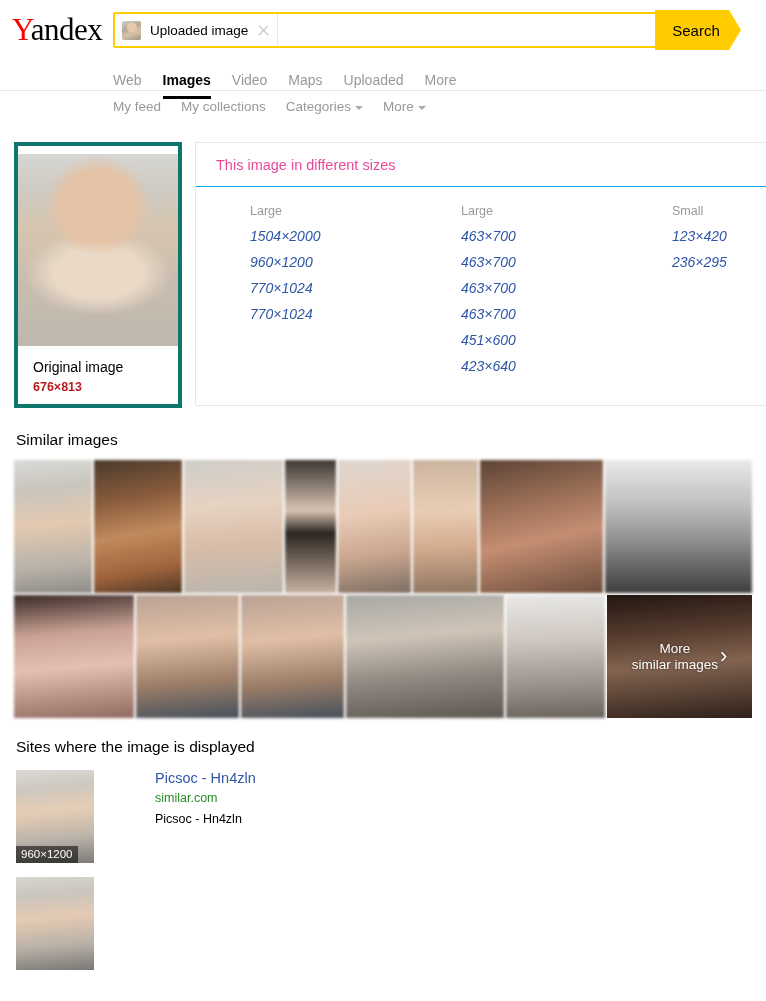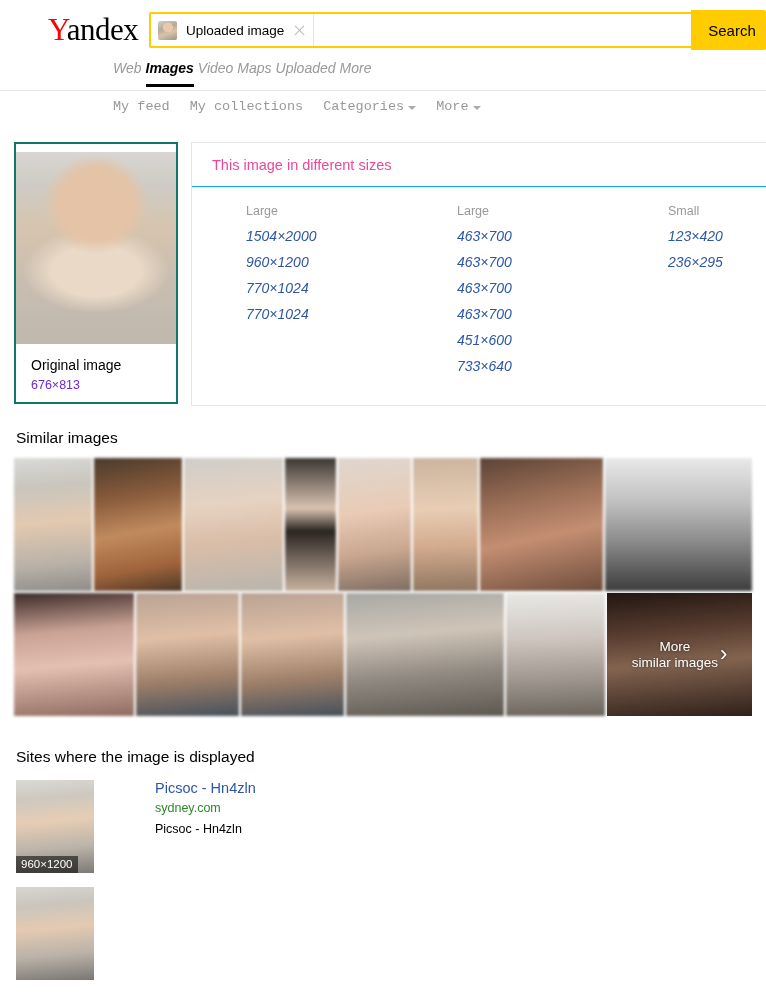--- a/index.html
+++ b/index.html
@@ -3,21 +3,21 @@
 <meta charset="utf-8">
 <style>
   * { box-sizing: border-box; }
   html, body {
     margin: 0; padding: 0;
     width: 766px; height: 1001px;
     background: #ffffff;
     font-family: "Liberation Sans", sans-serif;
     overflow: hidden;
   }
-  .page { position: relative; width: 674px; height: 1001px; background:#fff;padding-left:36px; }
+  .page { position: relative; width: 674px; height: 1001px; background:#fff; }
 
   
   .header { position: relative; height: 56px; }
   .logo {
     position: absolute; left: 12px; top: 14px;
     font-family: "Liberation Serif", serif;
     font-size: 31px; line-height: 31px; font-weight: 400;
     color: #000; letter-spacing: -0.5px;
   }
   .logo .y { color: #ff0000; }
@@ -64,65 +64,65 @@
     font-family: inherit; font-size: 15px; color: #000;
     clip-path: polygon(0 0, 86% 0, 100% 50%, 86% 100%, 0 100%);
     padding-right: 10px;
   }
 
   
   .tabs {
     position: absolute; left: 0; top: 56px; width: 766px; height: 35px;
     border-bottom: 1px solid #e6e6e6;
   }
-  .tabs-inner { position:absolute; left: 113px; top: 0; display: flex; gap: 4px; font-style: italic; }
+  .tabs-inner { position:absolute; left: 113px; top: 12px; display: flex; gap: 21px; }
   .tab {
     position: relative; font-size: 14px; color: #999;
     padding: 4px 0 11px 0; cursor: pointer; white-space: nowrap;
   }
   .tab.active { color: #000; font-weight: bold; }
   .tab.active::after {
     content: ""; position: absolute; left: 0; right: 0; bottom: 0;
     height: 3px; background: #000;
   }
 
   
   .subnav {
     position: absolute; left: 113px; top: 99px;
-    display: flex; gap: 20px; align-items: center; font-family: Liberation Mono, monospace;
+    display: flex; gap: 20px; align-items: center;
   }
   .subnav-item {
     font-size: 13.5px; color: #999; cursor: pointer; white-space: nowrap;
     display: flex; align-items: center; gap: 4px;
   }
   .caret {
     display:inline-block; width:0;height:0;
     border-left:4px solid transparent; border-right:4px solid transparent;
     border-top:4px solid #aaa; margin-top:2px;
   }
 
   
   .content { position: absolute; left: 0; top: 133px; width: 766px; }
 
   .top-row { display: flex; gap: 13px; padding: 9px 14px 0 14px; align-items: flex-start; }
 
   .orig-card {
-    width: 222px; border: 2px solid #0f766e; background:#fff;
+    width: 222px; border: 4px solid #0f766e; background:#fff;
     padding: 8px 0 10px 0;
   }
   .orig-thumb {
     width: 160px; height: 192px; margin: 0 auto; display:block;
     background:
       radial-gradient(ellipse 33% 26% at 50% 27%, #e5c3a6 0 70%, rgba(229,195,166,0) 100%),
       radial-gradient(ellipse 46% 22% at 50% 62%, #e9d9c6 0 60%, rgba(233,217,198,0) 100%),
       linear-gradient(180deg,#d7d6d2 0%,#cfcbc4 18%,#d6c4ae 40%,#c9bdb0 66%,#bfb8ae 100%);
       filter: blur(0.6px);
   }
   .orig-title { font-size: 14px; color:#000; margin: 13px 0 0 15px; }
-  .orig-size  { font-size: 12.5px; color:#6d28d9; margin: 5px 0 0 15px; }
+  .orig-size  { font-size: 12.5px; color:#b91c1c; margin: 5px 0 0 15px; font-weight: bold; }
 
   .sizes-card {
     flex: 1; border: 1px solid #e6e6e6; background:#fff; min-height: 264px;
   }
   .sizes-head {
     padding: 14px 0 13px 20px; font-size: 14.5px; color:#ec4899;
     border-bottom: 1px solid #0ea5e9;
   }
   .sizes-body { display: flex; padding: 17px 0 18px 20px; }
   .sizes-col { width: 177px; margin-left: 34px; }
@@ -153,21 +153,21 @@
     color: #fff; font-size: 13.5px; line-height: 16px; text-align: center;
     text-shadow: 0 0 3px rgba(0,0,0,.55);
     white-space: pre-line;
   }
   .more-chev {
     color:#fff; font-size: 22px; line-height: 1; font-weight: 300;
     text-shadow: 0 0 3px rgba(0,0,0,.55); margin-bottom: 2px;
   }
 
   
-  .sites-title { font-size: 15.5px; color:#000; margin: 32px 0 0 16px; }
+  .sites-title { font-size: 15.5px; color:#000; margin: 20px 0 0 16px; }
   .site-item { display: flex; padding: 14px 14px 0 16px; }
   .site-thumb {
     width: 78px; height: 93px; flex: none; position: relative; overflow: hidden;
   }
   .badge {
     position: absolute; left: 0; bottom: 0;
     background: rgba(0,0,0,0.55); color: #fff;
     font-size: 11.5px; padding: 2px 5px 3px 5px;
   }
   .site-body { margin-left: 61px; }
@@ -246,21 +246,21 @@
               <a class="size-link">770×1024</a>
               <a class="size-link">770×1024</a>
             </div>
             <div class="sizes-col">
               <div class="sizes-col-title">Large</div>
               <a class="size-link">463×700</a>
               <a class="size-link">463×700</a>
               <a class="size-link">463×700</a>
               <a class="size-link">463×700</a>
               <a class="size-link">451×600</a>
-              <a class="size-link">733×640</a>
+              <a class="size-link">423×640</a>
             </div>
             <div class="sizes-col">
               <div class="sizes-col-title">Small</div>
               <a class="size-link">123×420</a>
               <a class="size-link">236×295</a>
             </div>
           </div>
       </div>
     </div>
 
@@ -294,21 +294,21 @@
     </div>
 
     <div class="sites-title">Sites where the image is displayed</div>
     <div id="sites-list">
         <div class="site-item">
           <div class="site-thumb" style="background: linear-gradient(175deg, rgb(220, 218, 214) 0%, rgb(205, 200, 192) 20%, rgb(230, 205, 180) 44%, rgb(188, 180, 170) 72%, rgb(125, 122, 118) 100%);">
             <div class="badge">960×1200</div>
           </div>
           <div class="site-body">
             <a class="site-link">Picsoc - Hn4zln</a>
-            <div class="site-url">sydney.com</div>
+            <div class="site-url">similar.com</div>
             <div class="site-desc">Picsoc - Hn4zln</div>
           </div>
         </div>
         <div class="site-item">
           <div class="site-thumb" style="background: linear-gradient(175deg, rgb(216, 214, 210) 0%, rgb(202, 197, 189) 20%, rgb(228, 202, 178) 44%, rgb(186, 178, 168) 72%, rgb(122, 119, 115) 100%);"></div>
         </div>
       </div>
 
   </div>
 </div>

